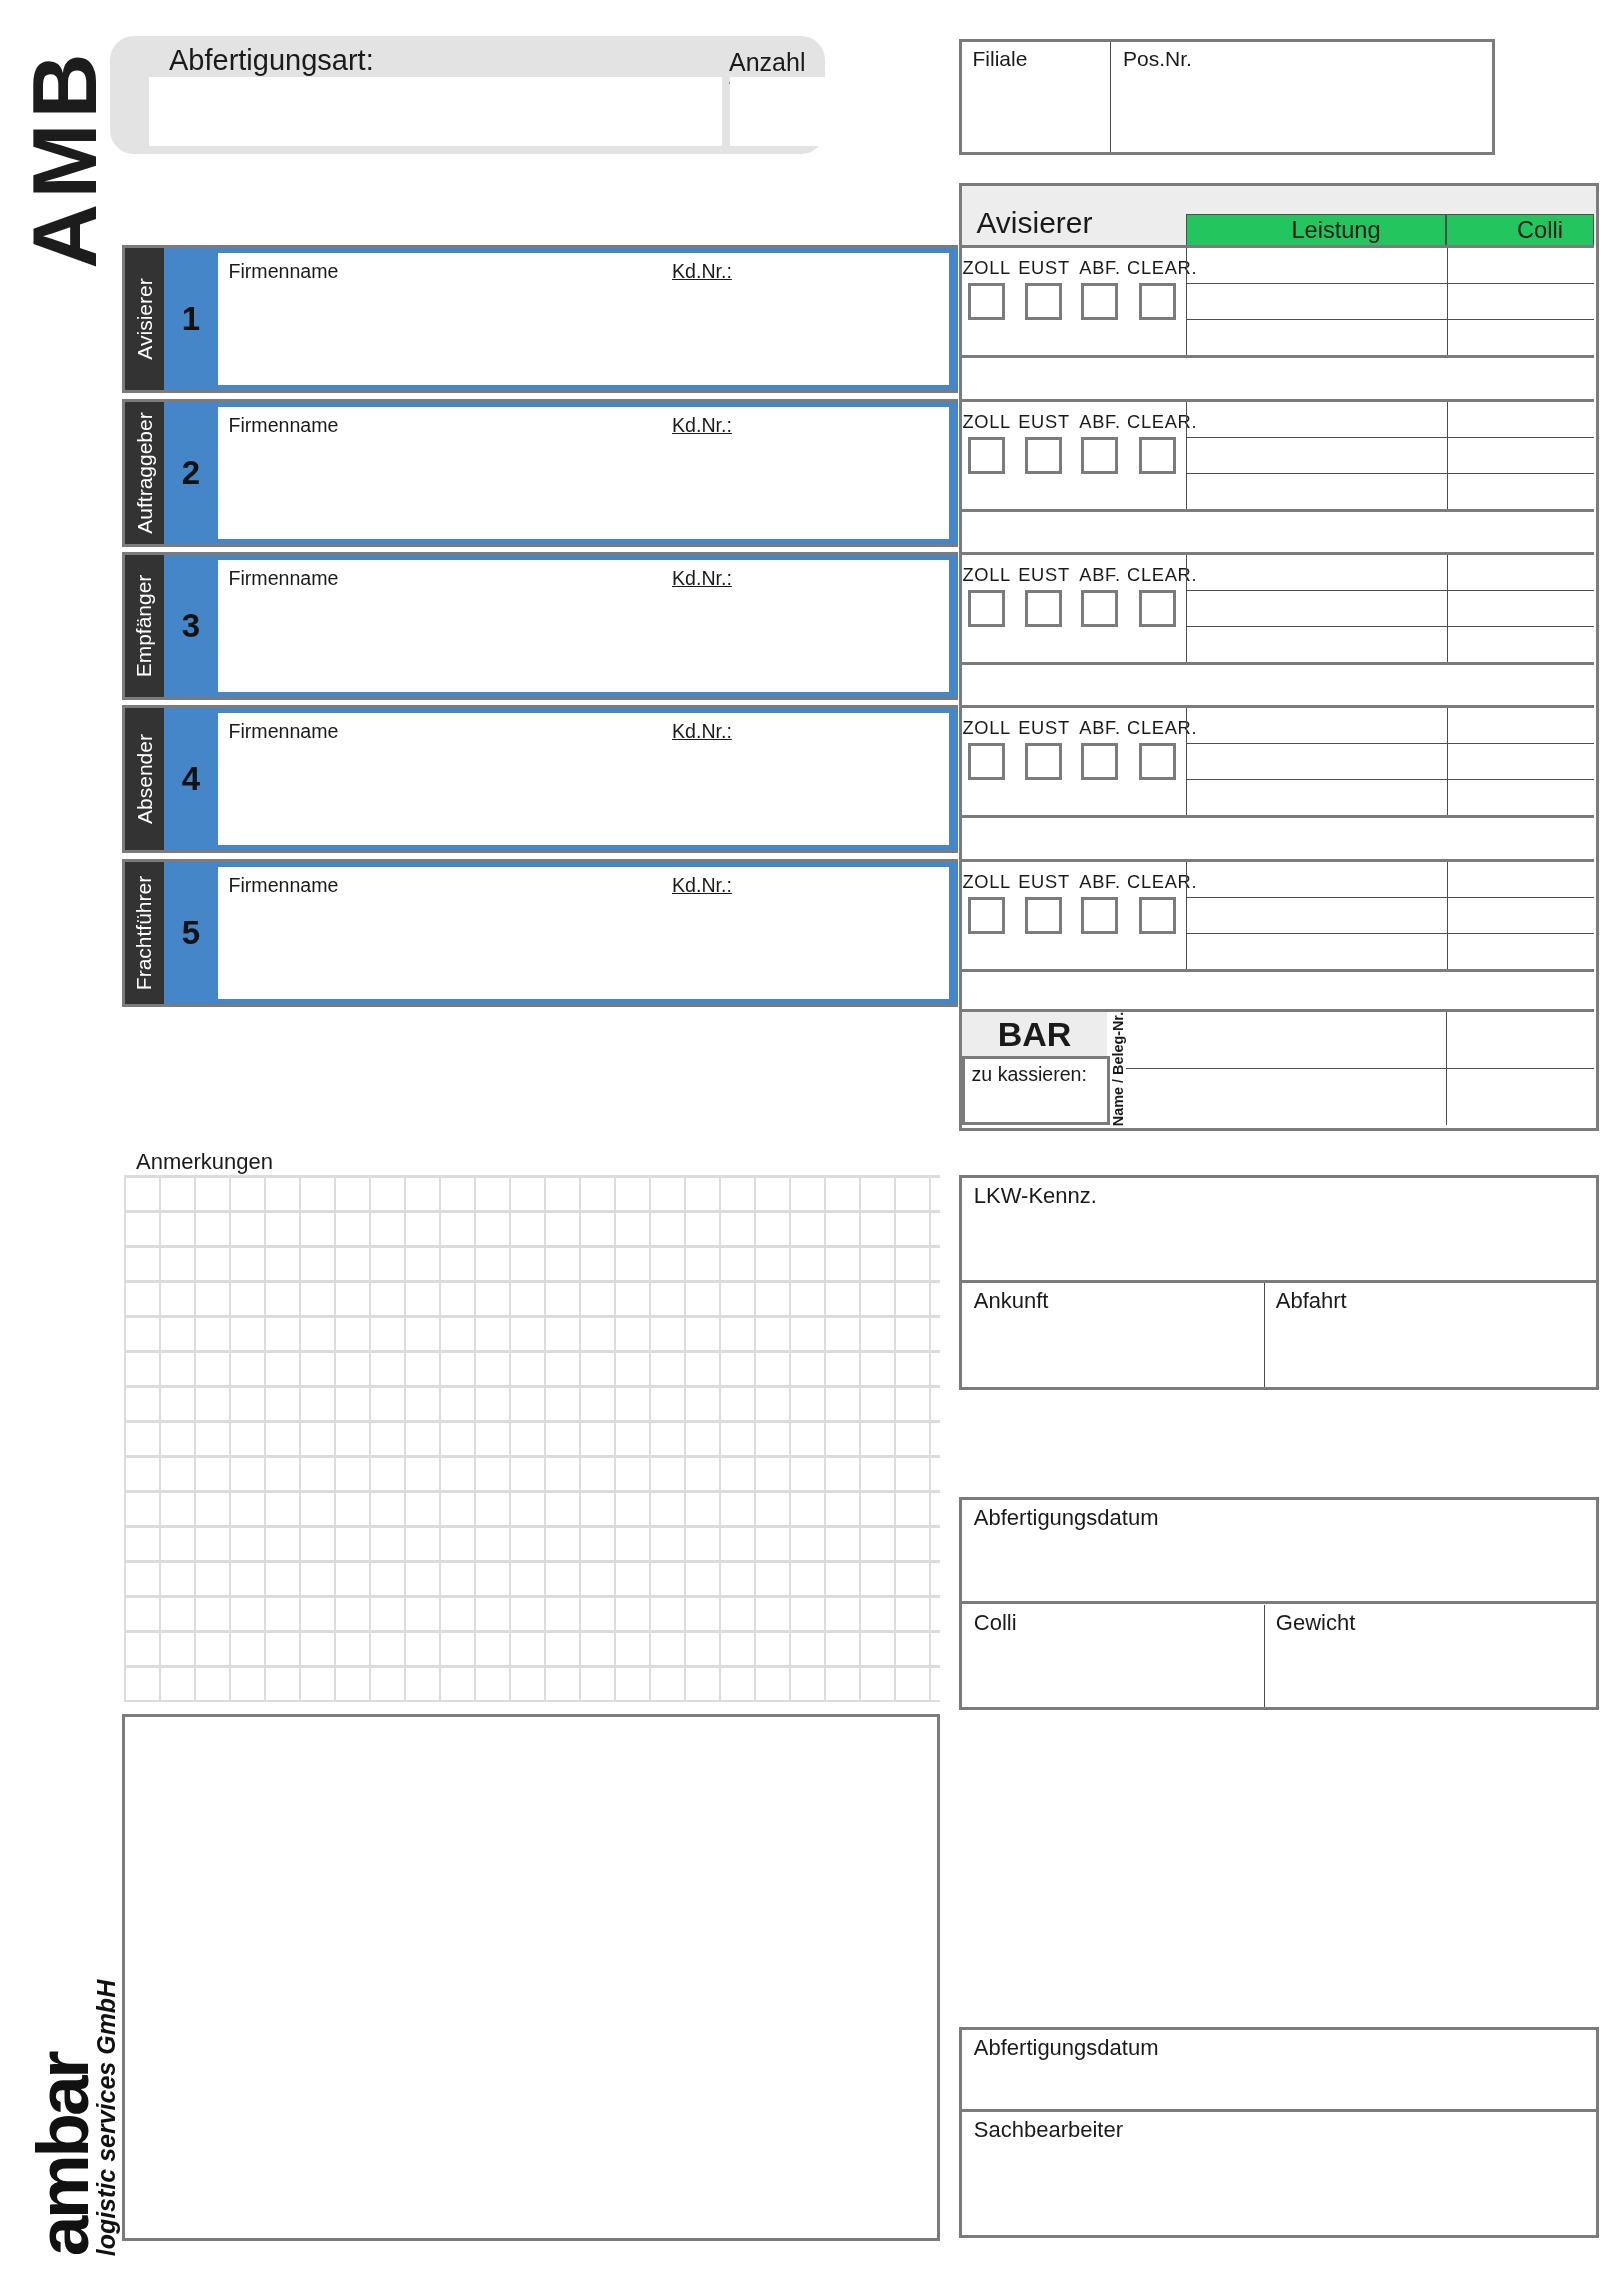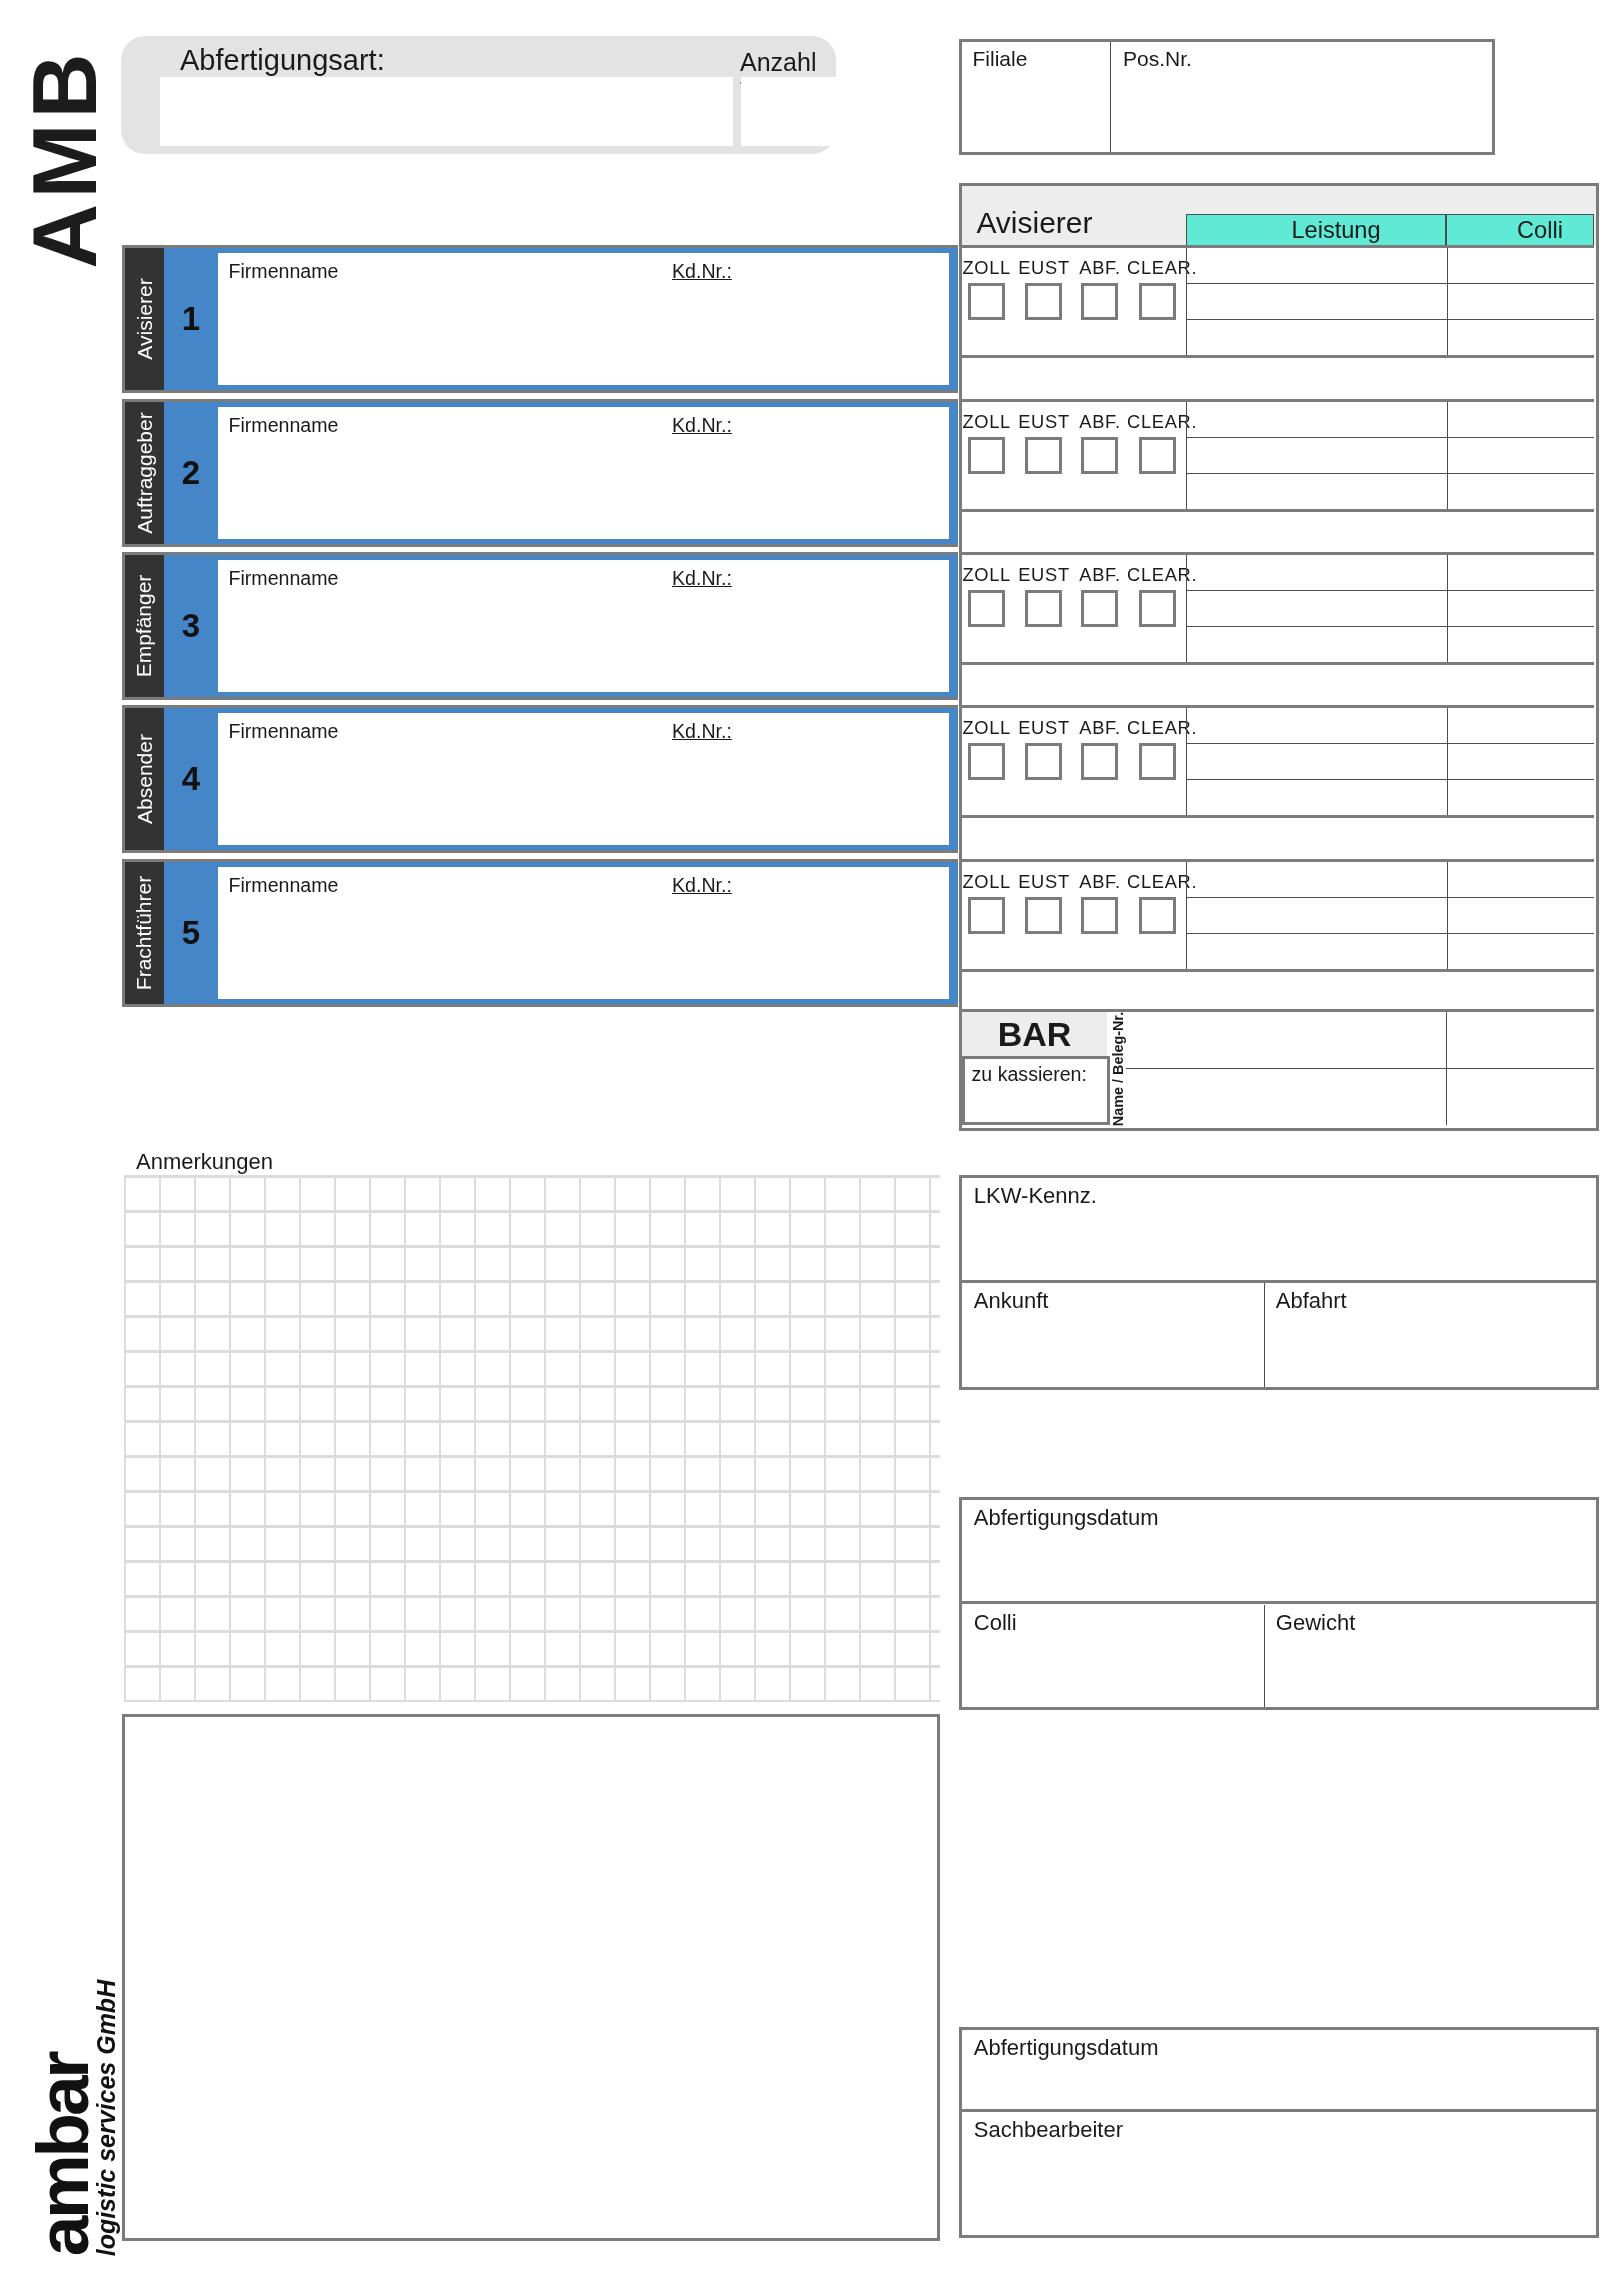--- a/index.html
+++ b/index.html
@@ -7,39 +7,39 @@
         font-family:"Liberation Sans",sans-serif;color:#1a1a1a;overflow:hidden;}
   .abs{position:absolute;}
   .flexc{display:flex;align-items:center;justify-content:center;}
   .rot{transform:rotate(-90deg);white-space:nowrap;}
 
   
   #amb-logo{left:18.3px;top:31px;width:93px;height:254px;}
   #amb-logo .rot{font-size:90px;font-weight:900;letter-spacing:5.2px;color:#1c1c1c;}
 
   
-  #header-band{left:121px;top:36px;width:715px;height:118px;background:#e3e3e3;border-radius:24px;}
+  #header-band{left:110px;top:36px;width:715px;height:118px;background:#e3e3e3;border-radius:24px;}
   #abf-label{position:absolute;left:59px;top:7.9px;font-size:29px;}
   #abf-input{position:absolute;left:39px;top:41px;width:573px;height:69px;background:#fff;}
   #tarif-label{position:absolute;left:619px;top:11.8px;font-size:25px;}
   #tarif-input{position:absolute;left:620px;top:41px;width:183px;height:69px;background:#fff;}
 
   
   #filiale-box{left:959px;top:39px;width:536px;height:116px;border:3.9px solid #7b7b7b;
                box-sizing:border-box;background:#fff;}
   #filiale-divider{position:absolute;left:148px;top:0;bottom:0;width:1.3px;background:#4d4d4d;}
   #filiale-label{position:absolute;left:10.5px;top:5.2px;font-size:21px;}
   #posnr-label{position:absolute;left:161px;top:5.2px;font-size:21px;}
 
   
   #abr-box{left:959px;top:183px;width:640px;height:948px;border:3.9px solid #7b7b7b;
            box-sizing:border-box;background:#fff;}
   #abr-titleband{position:absolute;left:0;top:0;width:100%;height:61px;background:#ededed;}
   #abr-title{position:absolute;left:14.4px;top:19.6px;font-size:30px;}
-  .hcell{position:absolute;top:28px;height:33px;background:#5eead4;border:1.3px solid #4d4d4d;
+  .hcell{position:absolute;top:28px;height:33px;background:#22c55e;border:1.3px solid #4d4d4d;
          box-sizing:border-box;display:flex;align-items:center;justify-content:center;font-size:23.6px;padding-left:40px;}
   #h-leistung{left:224px;width:260px;}
   #h-betrag{left:484px;width:148px;}
 
   .grp{position:absolute;left:0;width:632px;height:113px;box-sizing:border-box;
        border-top:3.3px solid #7b7b7b;border-bottom:3.3px solid #7b7b7b;background:#fff;}
   #g0{top:59px}#g1{top:213px}#g2{top:366px}#g3{top:519px}#g4{top:673px}
   .cbz{position:absolute;left:0;top:0;width:224px;height:100%;}
   .cblabel{position:absolute;top:9.2px;width:52px;text-align:center;font-size:18.3px;letter-spacing:0.7px;}
   .cb-l0{left:-1.3px}.cb-l1{left:56px}.cb-l2{left:112px}.cb-l3{left:165px;width:63px}

